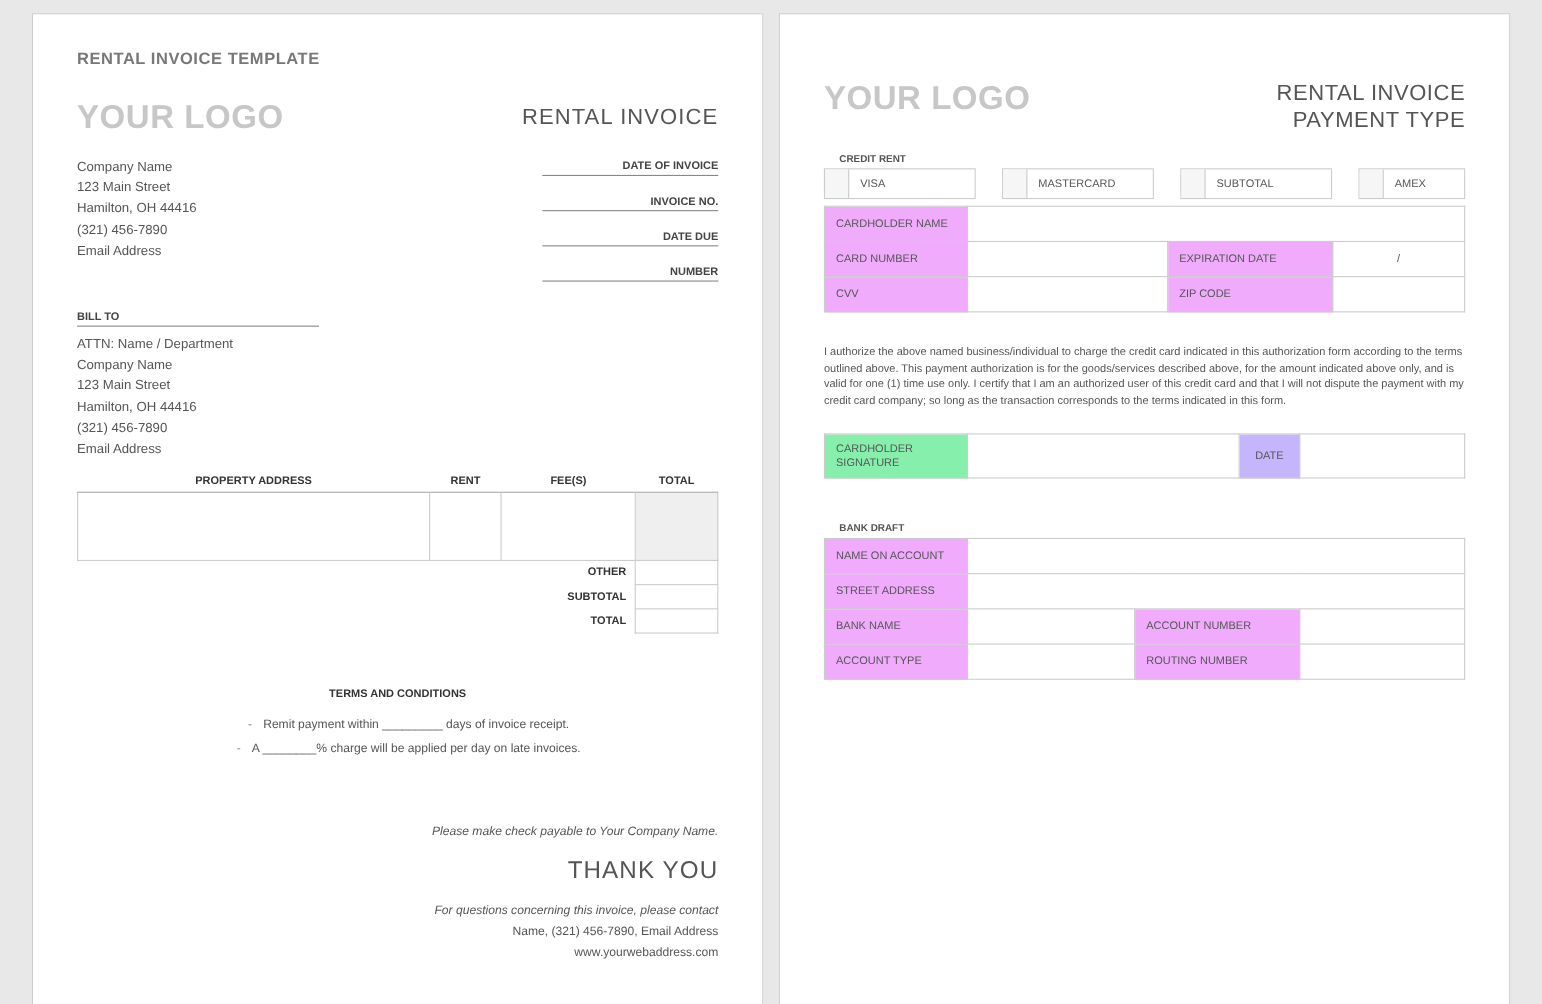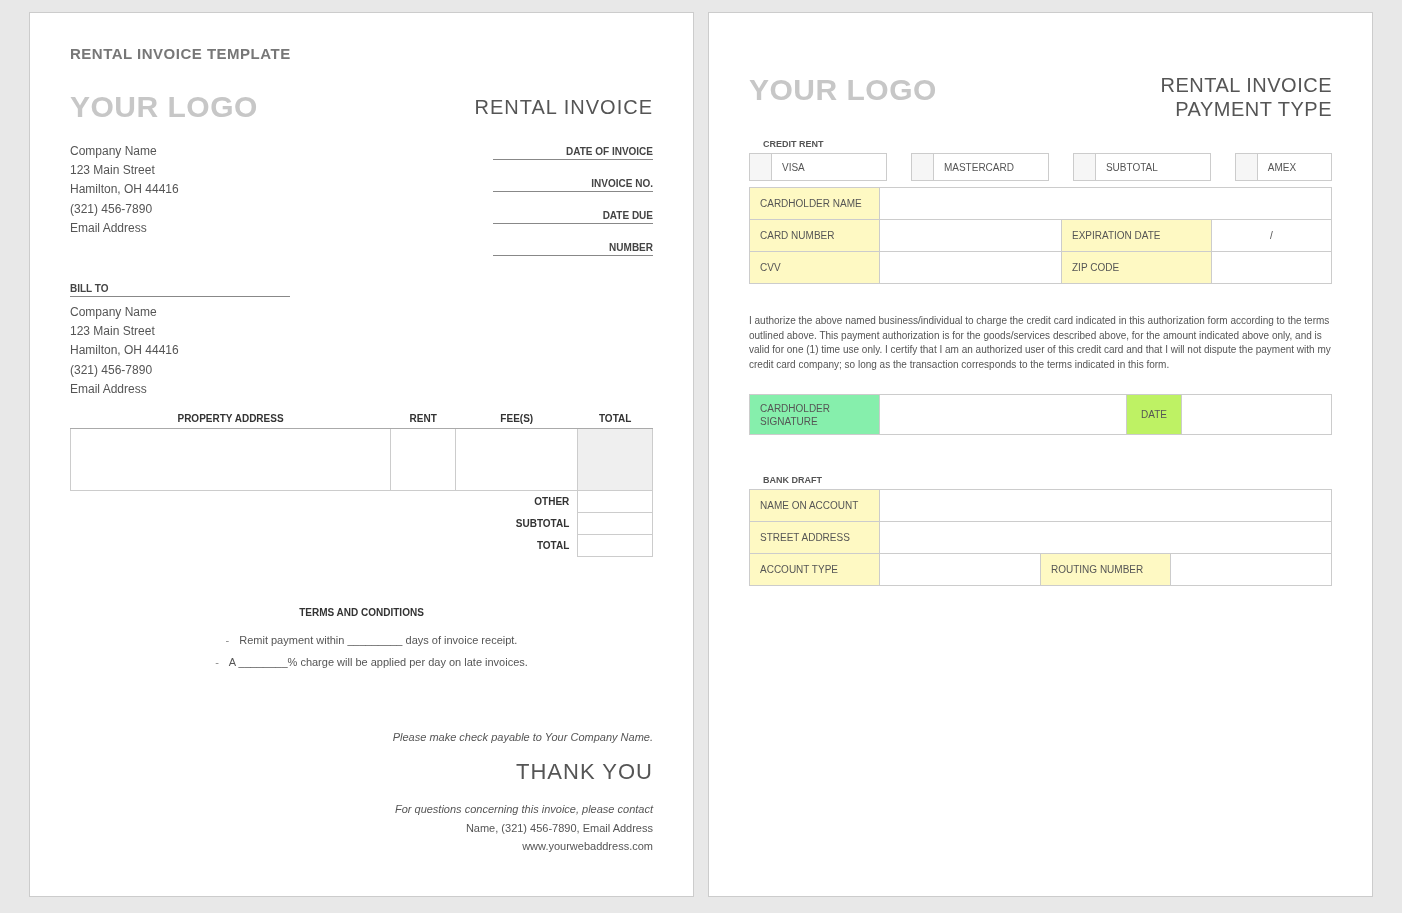--- a/index.html
+++ b/index.html
@@ -202,21 +202,21 @@
     border-collapse: collapse;
     width: 100%;
     font-size: 10px;
     color: #555;
   }
   .form-grid td {
     border: 1px solid #ccc;
     height: 32px;
     padding: 0 10px;
   }
-  .form-grid .lbl { background: #fef9c3; width: 130px; }
+  .form-grid .lbl { background: #f0abfc; width: 130px; }
 
   .auth-text {
     font-size: 10px;
     color: #555;
     line-height: 1.45;
     margin: 30px 0 22px 0;
   }
 
   .sig-grid {
     border: 1px solid #ccc;
@@ -225,21 +225,21 @@
     font-size: 10px;
     color: #555;
     margin-bottom: 40px;
   }
   .sig-grid td {
     border: 1px solid #ccc;
     height: 40px;
     padding: 0 10px;
   }
   .sig-grid .lbl { width: 130px; background: #86efac; line-height: 1.3; }
-  .sig-grid .date-lbl { width: 55px; text-align: center; background: #bef264; }
+  .sig-grid .date-lbl { width: 55px; text-align: center; background: #c4b5fd; }
 
   .bank-section { margin-top: 6px; }
 </style>
 </head>
 <body>
 
 <div class="page">
   <div class="template-title">RENTAL INVOICE TEMPLATE</div>
 
   <div class="header-row">
@@ -259,20 +259,21 @@
       <div class="meta-field">DATE OF INVOICE</div>
       <div class="meta-field">INVOICE NO.</div>
       <div class="meta-field">DATE DUE</div>
       <div class="meta-field">NUMBER</div>
     </div>
   </div>
 
   <div>
     <div class="section-label">BILL TO</div>
     <div class="company-info">
+      <div>ATTN: Name / Department</div>
       <div>Company Name</div>
       <div>123 Main Street</div>
       <div>Hamilton, OH  44416</div>
       <div>(321) 456-7890</div>
       <div>Email Address</div>
     </div>
   </div>
 
   <table class="prop-table">
     <tbody>
@@ -393,20 +394,26 @@
       <tbody>
           <tr>
         <td class="lbl">NAME ON ACCOUNT</td>
         <td colspan="3"></td>
       </tr>
       <tr>
         <td class="lbl">STREET ADDRESS</td>
         <td colspan="3"></td>
       </tr>
       <tr>
+        <td class="lbl">BANK NAME</td>
+        <td></td>
+        <td class="lbl" style="width:150px">ACCOUNT NUMBER</td>
+        <td style="width:150px"></td>
+      </tr>
+      <tr>
         <td class="lbl">ACCOUNT TYPE</td>
         <td></td>
         <td class="lbl">ROUTING NUMBER</td>
         <td></td>
       </tr>
     </tbody>
       </table>
   </div>
 </div>
 

